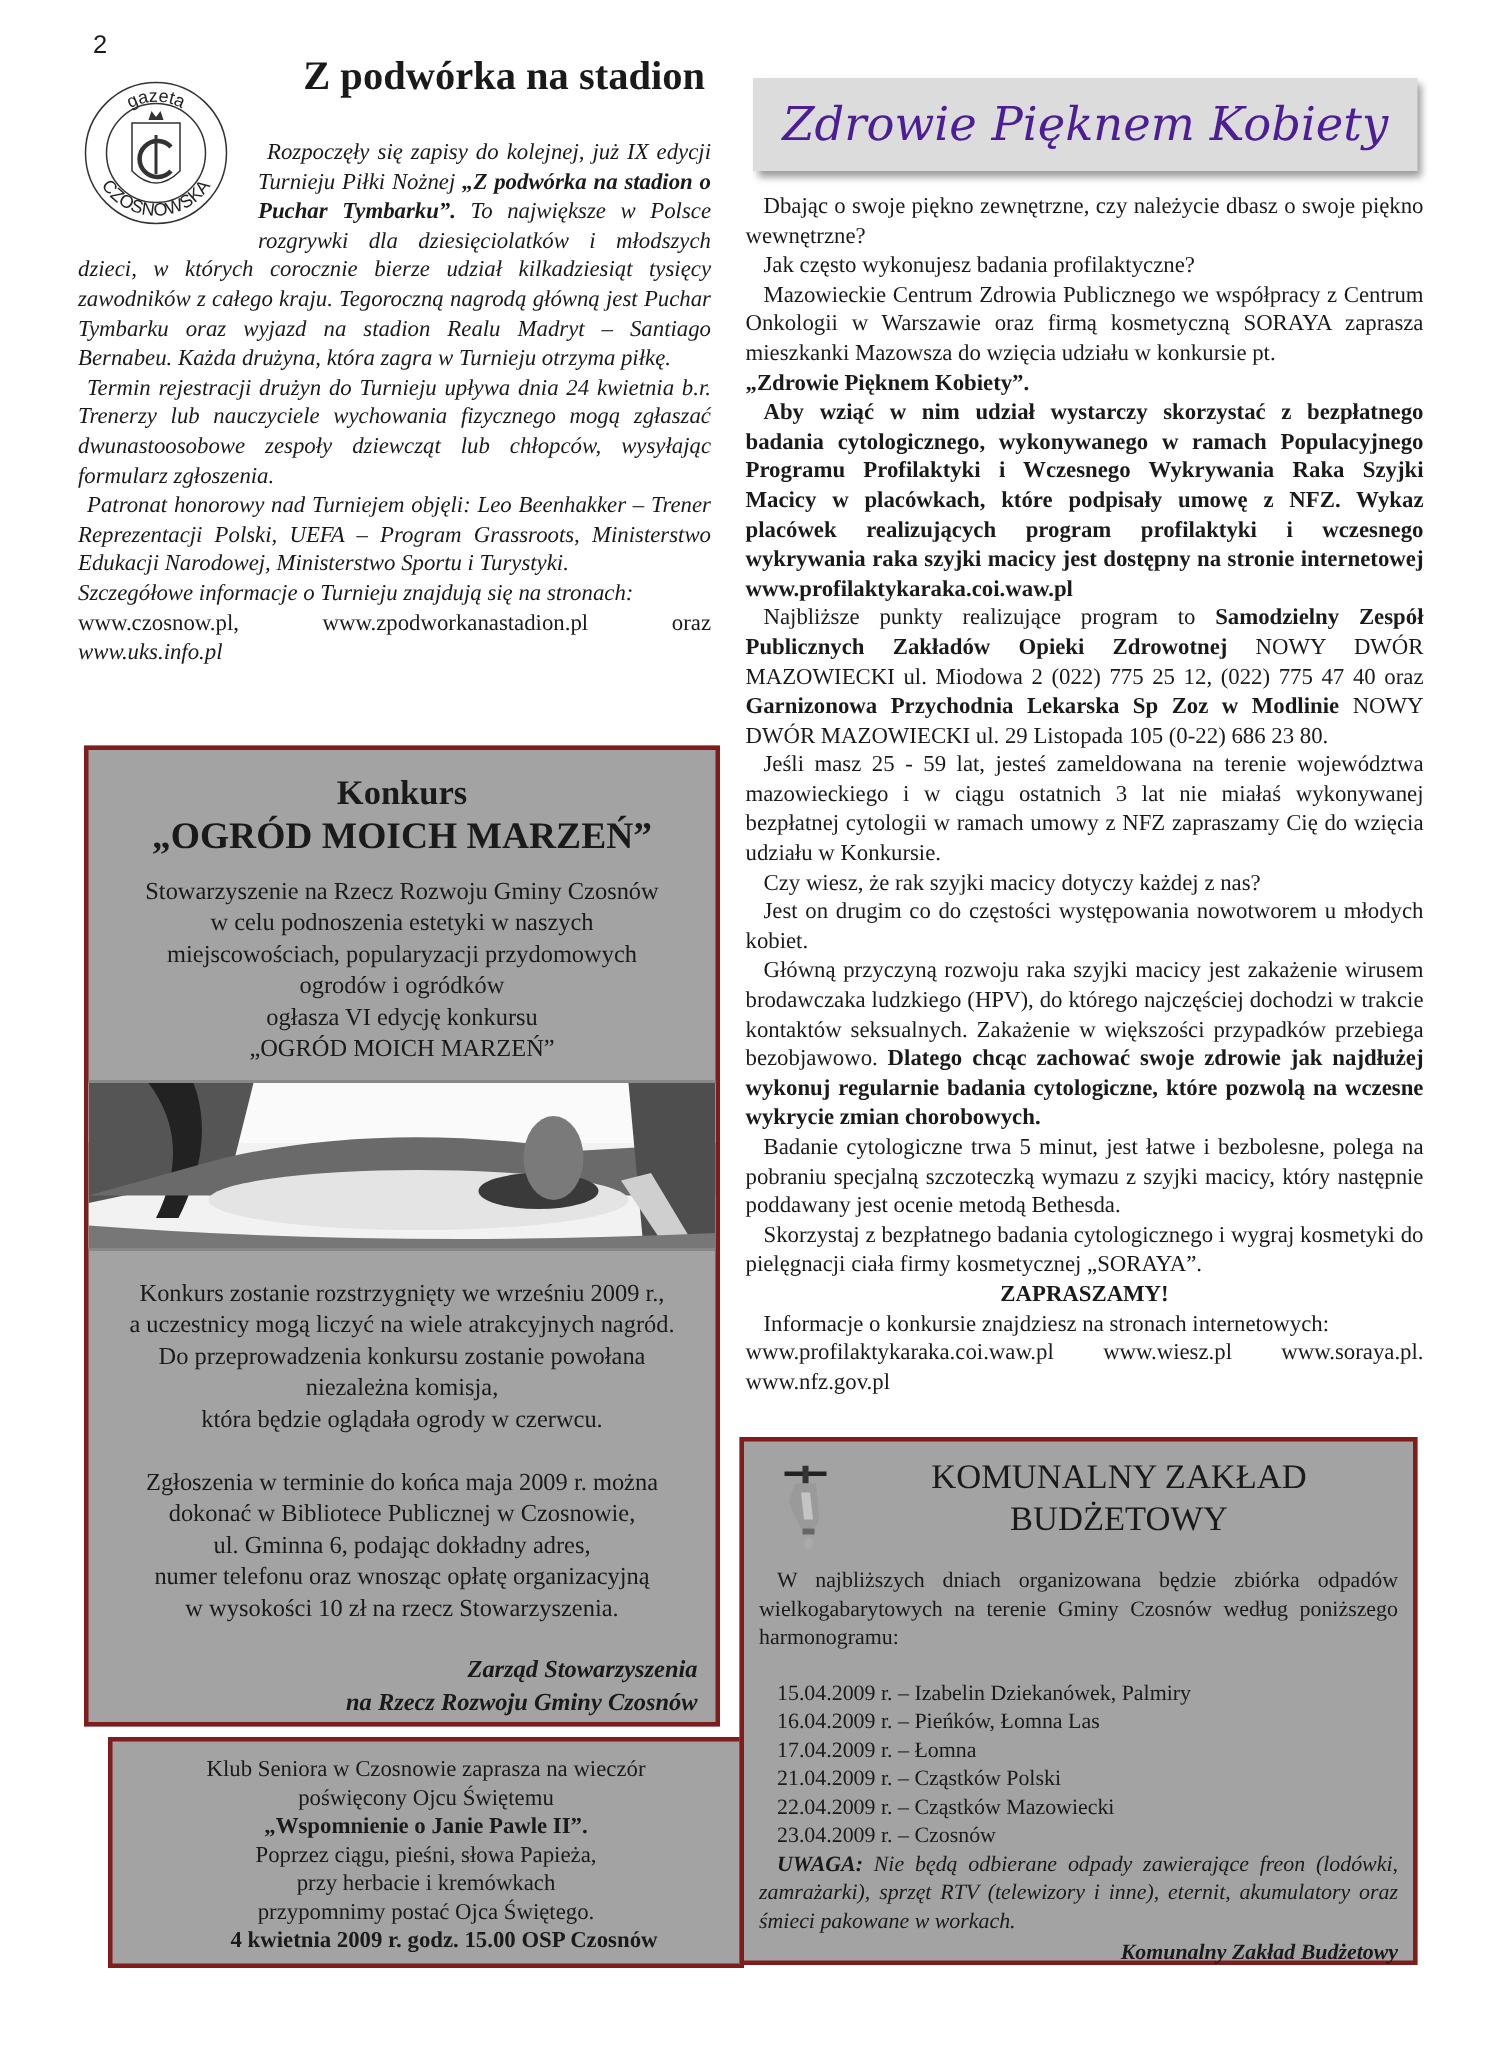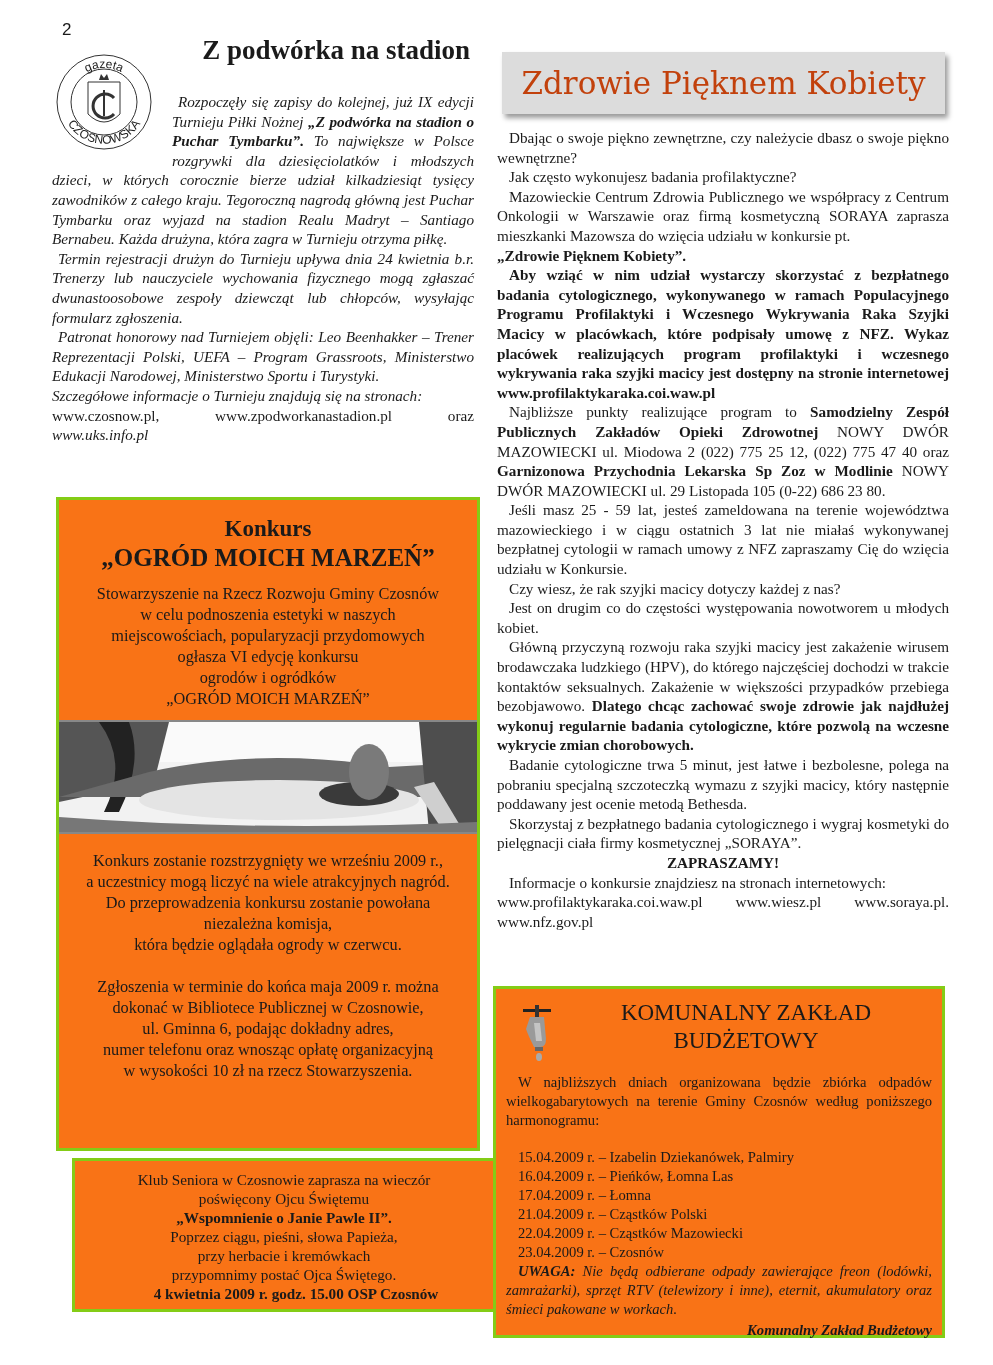--- a/index.html
+++ b/index.html
@@ -10,43 +10,43 @@
 
   
   .logo { left: 50px; top: 52px; width: 108px; height: 100px; }
   .article-title { left: 170px; top: 35px; width: 300px; text-align: right; font-size: 27px; font-weight: bold; }
   .article-body { left: 52px; top: 92px; width: 422px; font-size: 15.2px; line-height: 19.6px; text-align: justify; }
   .article-body p { margin: 0; text-indent: 6px; font-style: italic; }
   .article-body p.noindent { text-indent: 0; }
   .float-logo { float: left; width: 120px; height: 72px; }
   .urls { display: flex; justify-content: space-between; }
 
-  .box { border: 3px solid #84cc16; background: #f97316; }
+  .box { border: 3px solid #7f1d1d; background: #a3a3a3; }
   .konkurs { left: 56px; top: 497px; width: 418px; height: 648px; text-align: center; }
   .konkurs .k-title { font-size: 23px; font-weight: bold; margin-top: 15px; line-height: 28px; }
   .konkurs .k-title2 { font-size: 25px; font-weight: bold; line-height: 30px; }
   .konkurs .k-intro { font-size: 16.3px; line-height: 21px; margin-top: 10px; }
   .photo { margin: 11px 0 0 0; width: 418px; height: 110px; border-top: 2px solid #888; border-bottom: 2px solid #888; }
   .konkurs .k-body { font-size: 16.3px; line-height: 21px; margin-top: 12px; }
   .konkurs .k-gap { height: 21px; }
   .konkurs .k-sign { text-align: right; font-style: italic; font-weight: bold; font-size: 16.3px; line-height: 22px; margin: 20px 12px 0 0; }
 
   .klub { left: 72px; top: 1158px; width: 418px; height: 148px; text-align: center; font-size: 15.2px; line-height: 19px; }
   .klub .inner { margin-top: 9px; }
 
   
   .zdrowie-header { left: 502px; top: 52px; width: 443px; height: 62px; background: #dcdcdc;
                     box-shadow: 3px 4px 5px #9a9a9a; text-align: center; }
-  .zdrowie-header span { font-family: "DejaVu Serif", serif; font-size: 31px; line-height: 62px; color: #c2410c; }
+  .zdrowie-header span { font-family: "DejaVu Serif", serif; font-style: italic; font-size: 31px; line-height: 62px; color: #4c1d95; }
   .zdrowie-body { left: 497px; top: 128px; width: 452px; font-size: 15.2px; line-height: 19.6px; text-align: justify; }
   .zdrowie-body p { margin: 0; text-indent: 12px; }
   .zdrowie-body p.noindent { text-indent: 0; }
   .zdrowie-body .center { text-align: center; text-indent: 0; font-weight: bold; }
 
-  .kzb { left: 493px; top: 986px; width: 446px; height: 346px; }
+  .kzb { left: 493px; top: 958px; width: 446px; height: 346px; }
   .kzb .kzb-title { position: absolute; left: 60px; top: 10px; width: 380px; text-align: center;
                     font-size: 23px; line-height: 28px; }
   .kzb .faucet { position: absolute; left: 24px; top: 16px; width: 34px; height: 56px; }
   .kzb .kzb-body { position: absolute; left: 10px; top: 84px; width: 426px; font-size: 14.6px; line-height: 19px; text-align: justify; }
   .kzb .kzb-body p { margin: 0; text-indent: 12px; }
   .kzb ul { list-style: none; margin: 18px 0 0 0; padding: 0 0 0 12px; }
   .kzb li { margin: 0; }
   .kzb .note { margin-top: 18px; font-style: italic; }
   .kzb .sign { text-align: right; font-style: italic; font-weight: bold; margin-top: 2px; }
   b { font-weight: bold; }
@@ -87,22 +87,22 @@
   <p class="noindent">www.uks.info.pl</p>
 </div>
 
 <div class="abs box konkurs">
   <div class="k-title">Konkurs</div>
   <div class="k-title2">„OGRÓD MOICH MARZEŃ”</div>
   <div class="k-intro">
     <div>Stowarzyszenie na Rzecz Rozwoju Gminy Czosnów</div>
     <div>w celu podnoszenia estetyki w naszych</div>
     <div>miejscowościach, popularyzacji przydomowych</div>
+    <div>ogrodów i ogródków</div>
     <div>ogłasza VI edycję konkursu</div>
-    <div>ogrodów i ogródków</div>
     <div>„OGRÓD MOICH MARZEŃ”</div>
   </div>
   <svg class="photo" viewBox="0 0 418 110" preserveAspectRatio="none">
     <rect width="418" height="110" fill="#f2f2f2"></rect>
     <rect y="0" width="418" height="40" fill="#fafafa"></rect>
     <path d="M0 0 L110 0 L95 60 L0 80 Z" fill="#555"></path>
     <path d="M40 0 Q70 40 45 90 L60 90 Q85 40 70 0 Z" fill="#222"></path>
     <path d="M90 50 Q200 25 330 45 L418 40 L418 75 L0 75 Z" fill="#6a6a6a"></path>
     <ellipse cx="220" cy="78" rx="140" ry="20" fill="#e4e4e4"></ellipse>
     <ellipse cx="300" cy="72" rx="40" ry="12" fill="#3a3a3a"></ellipse>
@@ -116,20 +116,24 @@
     <div>a uczestnicy mogą liczyć na wiele atrakcyjnych nagród.</div>
     <div>Do przeprowadzenia konkursu zostanie powołana</div>
     <div>niezależna komisja,</div>
     <div>która będzie oglądała ogrody w czerwcu.</div>
     <div class="k-gap"></div>
     <div>Zgłoszenia w terminie do końca maja 2009 r. można</div>
     <div>dokonać w Bibliotece Publicznej w Czosnowie,</div>
     <div>ul. Gminna 6, podając dokładny adres,</div>
     <div>numer telefonu oraz wnosząc opłatę organizacyjną</div>
     <div>w wysokości 10 zł na rzecz Stowarzyszenia.</div>
+  </div>
+  <div class="k-sign">
+    <div>Zarząd Stowarzyszenia</div>
+    <div>na Rzecz Rozwoju Gminy Czosnów</div>
   </div>
 </div>
 
 <div class="abs box klub">
   <div class="inner">
     <div>Klub Seniora w Czosnowie zaprasza na wieczór</div>
     <div>poświęcony Ojcu Świętemu</div>
     <div style="font-weight:bold;">„Wspomnienie o Janie Pawle II”.</div>
     <div>Poprzez ciągu, pieśni, słowa Papieża,</div>
     <div>przy herbacie i kremówkach</div>

